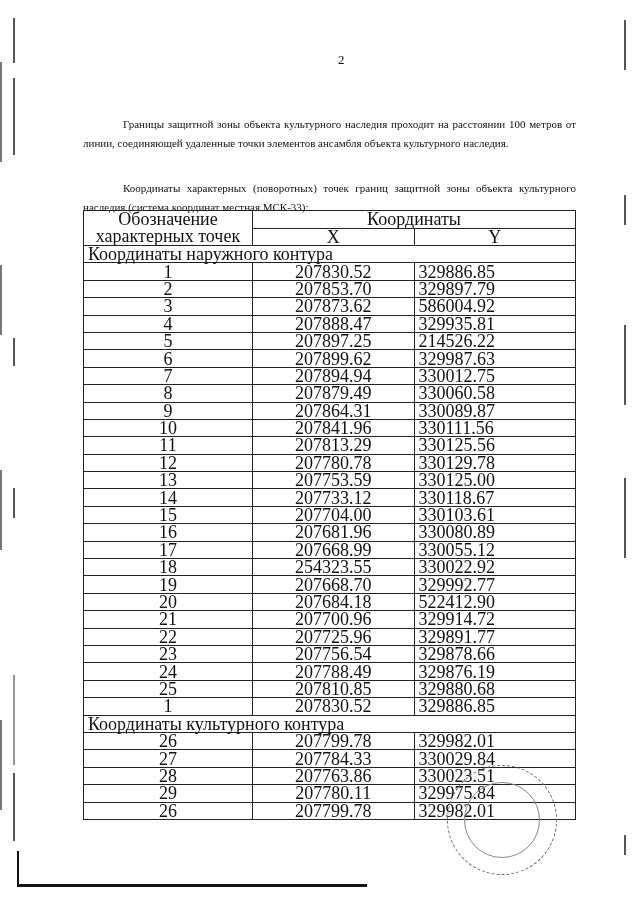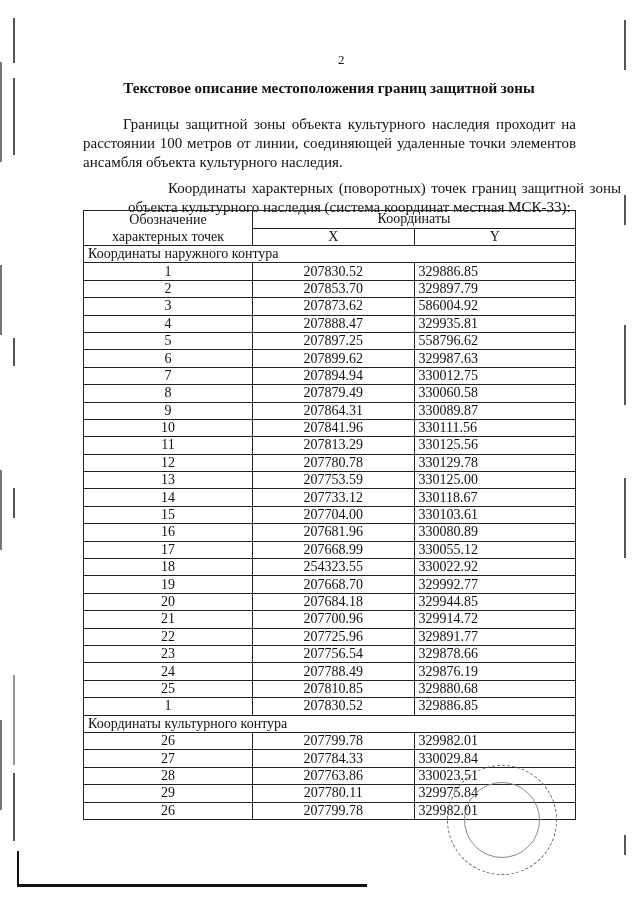--- a/index.html
+++ b/index.html
@@ -2,27 +2,27 @@
 <html><head>
   <meta charset="utf-8">
   <style>
     html, body { margin: 0; padding: 0; }
     body {
       width: 640px; height: 905px; background: #ffffff; position: relative; overflow: hidden;
       font-family: "Liberation Serif", "DejaVu Serif", serif; color: #111;
     }
     .page-number { position: absolute; top: 52px; left: 0; width: 640px; text-align: left; padding-left: 338px; box-sizing: border-box; font-size: 13px; }
     .title { position: absolute; top: 79px; left: 83px; width: 492px; text-align: center; font-weight: bold; font-size: 15px; line-height: 19px; }
-    .para { position: absolute; left: 83px; width: 493px; font-size: 15px; line-height: 19px; text-align: justify; text-align-last: left; }
+    .para { position: absolute; left: 83px; width: 493px; font-size: 11px; line-height: 19px; text-align: justify; text-align-last: left; }
     .para .indent { display: inline-block; width: 40px; }
     .p1 { top: 115px; }
-    .p2 { top: 179px; margin-left: 45px; }
+    .p2 { top: 179px; }
     table.coords {
       position: absolute; top: 210px; left: 83px; width: 493px; border-collapse: collapse;
-      font-size: 14px; table-layout: fixed;
+      font-size: 18px; table-layout: fixed;
     }
     table.coords td, table.coords th {
       border: 1px solid #222; padding: 0 4px; height: 16.4px; line-height: 16px; font-weight: normal;
     }
     .c-name { width: 156px; text-align: center; }
     .c-x { width: 156px; text-align: center; }
     .c-y { text-align: left; }
     .hdr { text-align: center; }
     .section td { }
     .left-marks { position: absolute; left: 13px; width: 2px; background: #555; }
@@ -38,21 +38,20 @@
       position: absolute; left: 16px; top: 16px; width: 76px; height: 76px; border-radius: 50%;
       border: 1px solid #888; box-sizing: border-box;
     }
   </style>
 </head>
 <body>
 
 <div class="page-number">2</div>
 
 <div class="title">
-  <div>Текстовое описание местоположения границ защитной зоны</div>
 </div>
 
 <div class="para p1"><span class="indent"></span><span>Границы защитной зоны объекта культурного наследия проходит на расстоянии 100 метров от линии, соединяющей удаленные точки элементов ансамбля объекта культурного наследия.</span></div>
 
 <div class="para p2"><span class="indent"></span><span>Координаты характерных (поворотных) точек границ защитной зоны объекта культурного наследия  (система координат местная МСК-33):</span></div>
 
 <table class="coords">
   <thead>
     <tr>
       <th class="c-name hdr" rowspan="2" style="line-height:17px; padding:0 6px;">Обозначение характерных точек</th>
@@ -83,21 +82,21 @@
         <td class="c-y">586004.92</td>
       </tr>
       <tr>
         <td class="c-name">4</td>
         <td class="c-x">207888.47</td>
         <td class="c-y">329935.81</td>
       </tr>
       <tr>
         <td class="c-name">5</td>
         <td class="c-x">207897.25</td>
-        <td class="c-y">558796.62</td>
+        <td class="c-y">214526.22</td>
       </tr>
       <tr>
         <td class="c-name">6</td>
         <td class="c-x">207899.62</td>
         <td class="c-y">329987.63</td>
       </tr>
       <tr>
         <td class="c-name">7</td>
         <td class="c-x">207894.94</td>
         <td class="c-y">330012.75</td>
@@ -158,21 +157,21 @@
         <td class="c-y">330022.92</td>
       </tr>
       <tr>
         <td class="c-name">19</td>
         <td class="c-x">207668.70</td>
         <td class="c-y">329992.77</td>
       </tr>
       <tr>
         <td class="c-name">20</td>
         <td class="c-x">207684.18</td>
-        <td class="c-y">329944.85</td>
+        <td class="c-y">522412.90</td>
       </tr>
       <tr>
         <td class="c-name">21</td>
         <td class="c-x">207700.96</td>
         <td class="c-y">329914.72</td>
       </tr>
       <tr>
         <td class="c-name">22</td>
         <td class="c-x">207725.96</td>
         <td class="c-y">329891.77</td>

